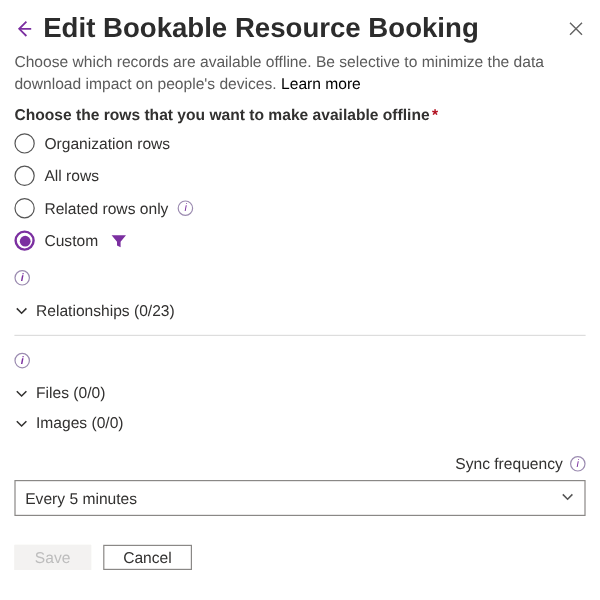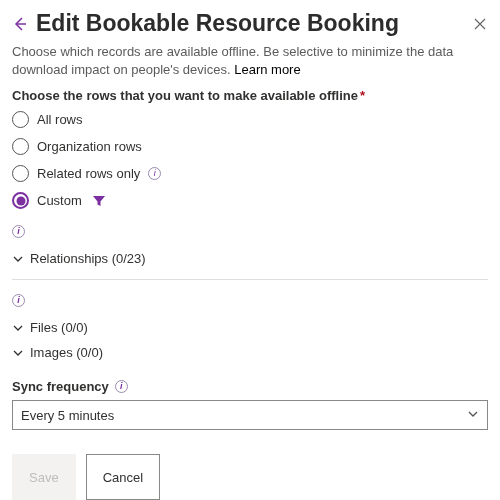--- a/index.html
+++ b/index.html
@@ -49,30 +49,30 @@
   .filter-icon { color: #7b2fa0; display:inline-flex; cursor: pointer; margin-left:2px; }
   .subhead {
     font-weight: 600; margin: 6px 0 8px 0; display:flex; align-items:center; gap:6px;
   }
   .expand-row {
     display: flex; align-items: center; gap: 6px;
     padding: 5px 0; cursor: pointer;
   }
   .chevron { display:inline-flex; }
   .divider { border: none; border-top: 1px solid #ddd; margin: 8px 0 14px 0; }
-  .sync-label { font-weight:700; display:flex; align-items:center; gap:6px; margin: 6px 0 6px 0;}
+  .sync-label { font-weight:400; display:flex; align-items:center; gap:6px; margin: 6px 0 6px 0; justify-content: flex-end;}
   .select {
     width: 100%; border: 1px solid #8a8886; height: 30px;
     display:flex; align-items:center; justify-content: space-between;
     padding: 0 8px; cursor: pointer; font-size: 13px; gap: 23px;
   }
   .select-chevron { color:#555; }
   .btn-row { display:flex; gap:10px; margin-top: 24px; }
   .btn {
-    height: 46px; padding: 0 16px; font-size: 13px;
+    height: 21px; padding: 0 16px; font-size: 13px;
     display:inline-flex; align-items:center; justify-content:center;
     cursor: pointer; background:#fff; border:1px solid #8a8886;
   }
   .btn.primary-disabled {
     background: #f3f2f1; color: #bdbdbd; border:1px solid #f3f2f1; cursor: default;
   }
 </style>
 </head>
 <body>
 
@@ -98,25 +98,25 @@
     <a class="learn-link">Learn more</a>
   </div>
 
   <div class="sec-label">
     <span>Choose the rows that you want to make available offline</span><span class="req-star">*</span>
   </div>
 
   <div class="radios">
     <div class="radio-row">
       <span class="radio"></span>
-      <span class="radio-label">All rows</span>
+      <span class="radio-label">Organization rows</span>
     </div>
     <div class="radio-row">
       <span class="radio"></span>
-      <span class="radio-label">Organization rows</span>
+      <span class="radio-label">All rows</span>
     </div>
     <div class="radio-row">
       <span class="radio"></span>
       <span class="radio-label">Related rows only</span>
       <span class="info-icon">i</span>
     </div>
     <div class="radio-row">
       <span class="radio selected"></span>
       <span class="radio-label">Custom</span>
       <span class="filter-icon">

